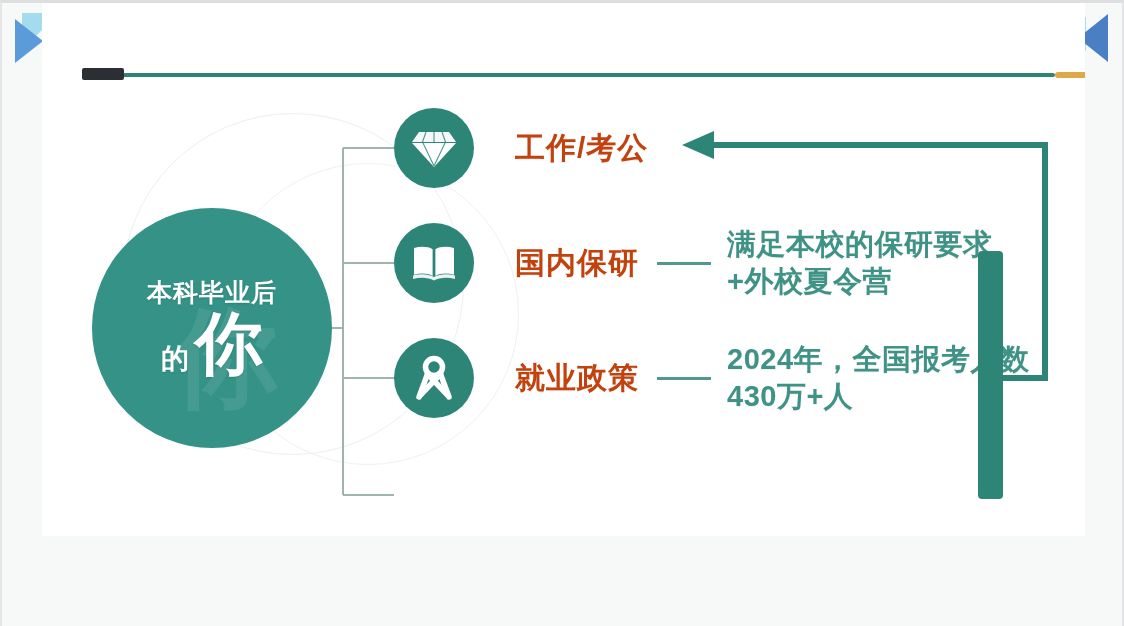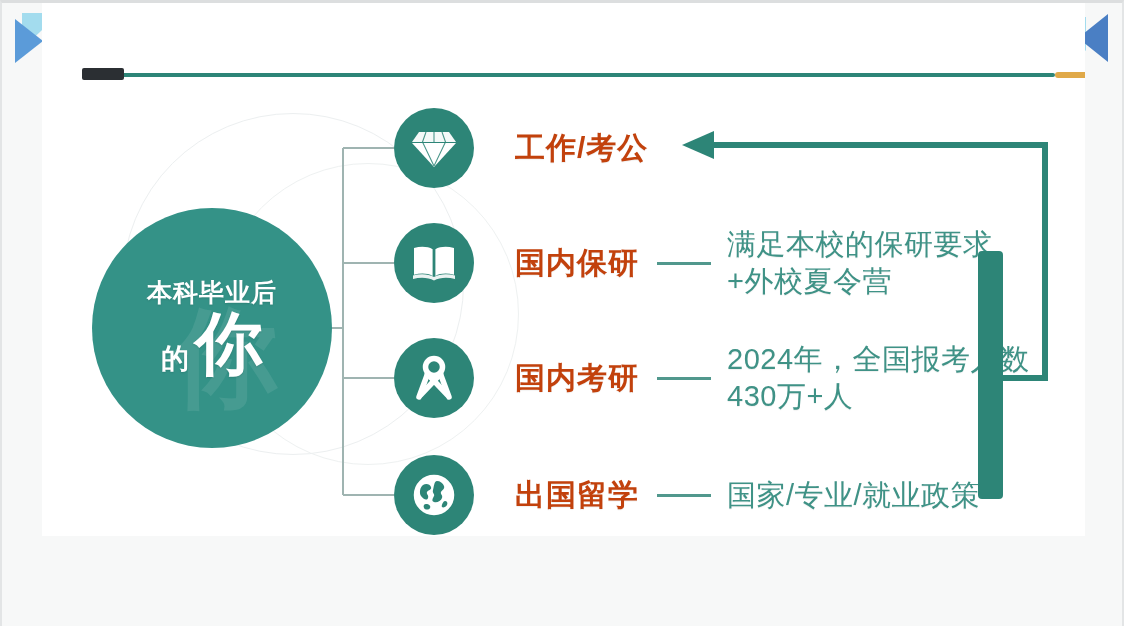--- a/index.html
+++ b/index.html
@@ -189,21 +189,21 @@
     width: 54px;
     height: 3px;
     background: #51988d;
     flex: 0 0 auto;
   }
 
   .row-detail {
     margin-left: 16px;
     color: #3f9286;
     font-size: 29px;
-    font-weight: normal;
+    font-weight: bold;
     line-height: 1.28;
     white-space: pre-line;
     letter-spacing: 0.5px;
     text-shadow: 0 1px 1px rgba(0,0,0,0.06);
   }
   .row-detail.single { line-height: 1; }
 
   
   #feedback { position: absolute; left: 0; top: 0; width: 1043px; height: 533px; pointer-events: none; }
   #accent-bar {
@@ -299,43 +299,26 @@
         <svg width="42" height="46" viewBox="0 0 42 46" xmlns="http://www.w3.org/2000/svg">
           <g fill="none" stroke="#ffffff" stroke-width="5.5" stroke-linecap="round">
             <circle cx="21" cy="12" r="8.5"></circle>
             <path d="M14.5 19 L6 42"></path>
             <path d="M27.5 19 L36 42"></path>
             <path d="M27.5 19 L7.5 40"></path>
             <path d="M14.5 19 L34.5 40"></path>
           </g>
         </svg>
       </div>
-      <div class="row-label">国内考研</div>
+      <div class="row-label">就业政策</div>
       <div class="row-dash"></div>
       <div class="row-detail">2024年，全国报考人数
 430万+人</div>
     </div>
 
-    <div class="row" id="row-3">
-      <div class="icon-circle">
-        <svg width="44" height="44" viewBox="0 0 44 44" xmlns="http://www.w3.org/2000/svg">
-          <circle cx="22" cy="22" r="19" fill="#ffffff"></circle>
-          <g fill="#2d8577">
-            <path d="M11 12 C14 10 18 11 19 14 C20 17 16 17 15 19 C14 21 17 22 16 25 C15 28 11 26 9 23 C7 20 8 14 11 12 Z"></path>
-            <path d="M25 8 C28 8 31 10 32 13 C33 16 30 17 29 19 C28 21 31 22 30 25 C29 28 25 30 22 29 C19 28 21 25 22 23 C23 21 20 20 21 17 C22 14 22 8 25 8 Z"></path>
-            <path d="M33 28 C35 28 36 30 35 32 C34 34 31 35 30 34 C29 33 31 28 33 28 Z"></path>
-            <path d="M14 31 C17 31 19 33 18 35 C17 37 13 37 12 35 C11 33 12 31 14 31 Z"></path>
-          </g>
-          <circle cx="22" cy="22" r="19" fill="none" stroke="#ffffff" stroke-width="2.5"></circle>
-        </svg>
-      </div>
-      <div class="row-label">出国留学</div>
-      <div class="row-dash"></div>
-      <div class="row-detail single">国家/专业/就业政策</div>
-    </div>
 
     <div id="accent-bar"></div>
 
     <svg id="feedback" viewBox="0 0 1043 533" xmlns="http://www.w3.org/2000/svg">
       <g stroke="#2d8577" stroke-width="6" fill="none" stroke-linecap="square">
         <path d="M1003 375 H961"></path>
         <path d="M1003 375 V142 H660"></path>
       </g>
       <path d="M640 142 L672 128 L672 156 Z" fill="#2d8577"></path>
     </svg>

